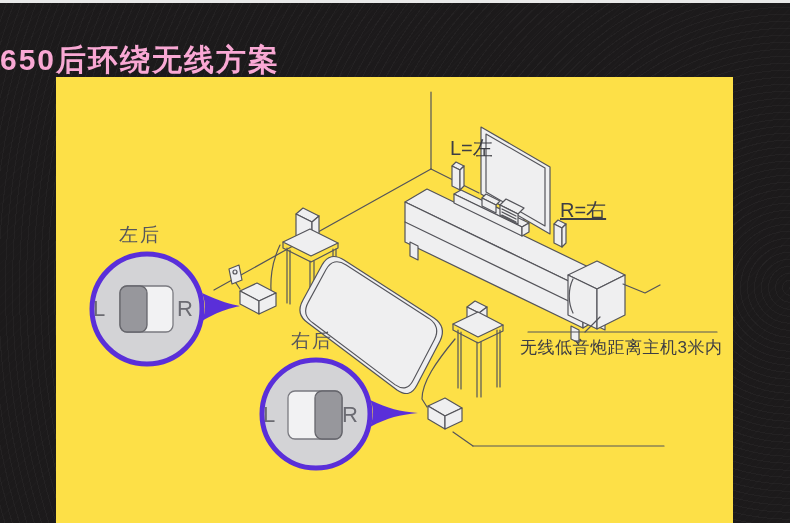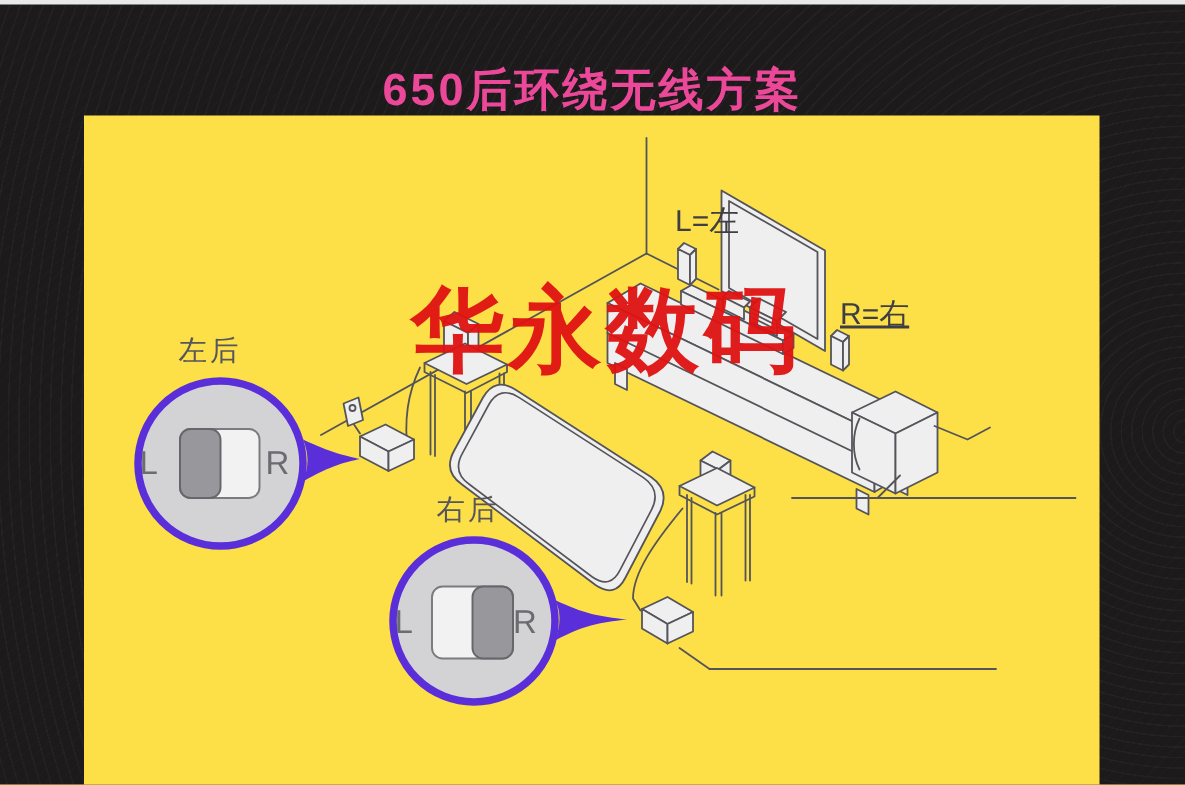--- a/index.html
+++ b/index.html
@@ -11,21 +11,21 @@
   .bg-texture{
     position:absolute;inset:0;
     background:
       repeating-radial-gradient(circle at 100% 55%, rgba(255,255,255,0.05) 0 1px, transparent 1px 7px),
       repeating-linear-gradient(135deg, rgba(255,255,255,0.02) 0 1px, transparent 1px 6px);
     opacity:.6;
   }
   .top-rule{position:absolute;left:0;top:0;width:100%;height:3px;background:#e9e9e9;}
   .title{
     position:absolute;left:0;top:40px;width:100%;
-    text-align:center;color:#ec4899;font-size:30px;font-weight:700;
+    color:#f9a8d4;font-size:30px;font-weight:700;
     letter-spacing:2px;
   }
   .panel{
     position:absolute;left:56px;top:77px;width:677px;height:506px;
     background:#fde047;
   }
   .panel svg{position:absolute;left:0;top:0;}
   .lbl{position:absolute;white-space:nowrap;color:#3e3e44;line-height:1;}
   .lbl-note{font-size:17px;letter-spacing:.5px;}
   .lbl-front{font-size:20px;}
@@ -189,15 +189,15 @@
   <div class="lbl lbl-front" style="left:504px;top:123px;text-decoration:underline;">R=右</div>
 
   <div class="lbl lbl-callout" style="left:63px;top:148px;">左后</div>
   <div class="lbl lbl-callout" style="left:235px;top:254px;">右后</div>
 
   <div class="lbl lbl-letter" style="left:37px;top:221px;">L</div>
   <div class="lbl lbl-letter" style="left:121px;top:221px;">R</div>
   <div class="lbl lbl-letter" style="left:207px;top:327px;">L</div>
   <div class="lbl lbl-letter" style="left:286px;top:327px;">R</div>
 
-
-  <div class="watermark">华永数码</div>
+  <div class="lbl lbl-note" style="left:464px;top:262px;">无线低音炮距离主机3米内</div>
+
 </div>
 
 </body></html>

